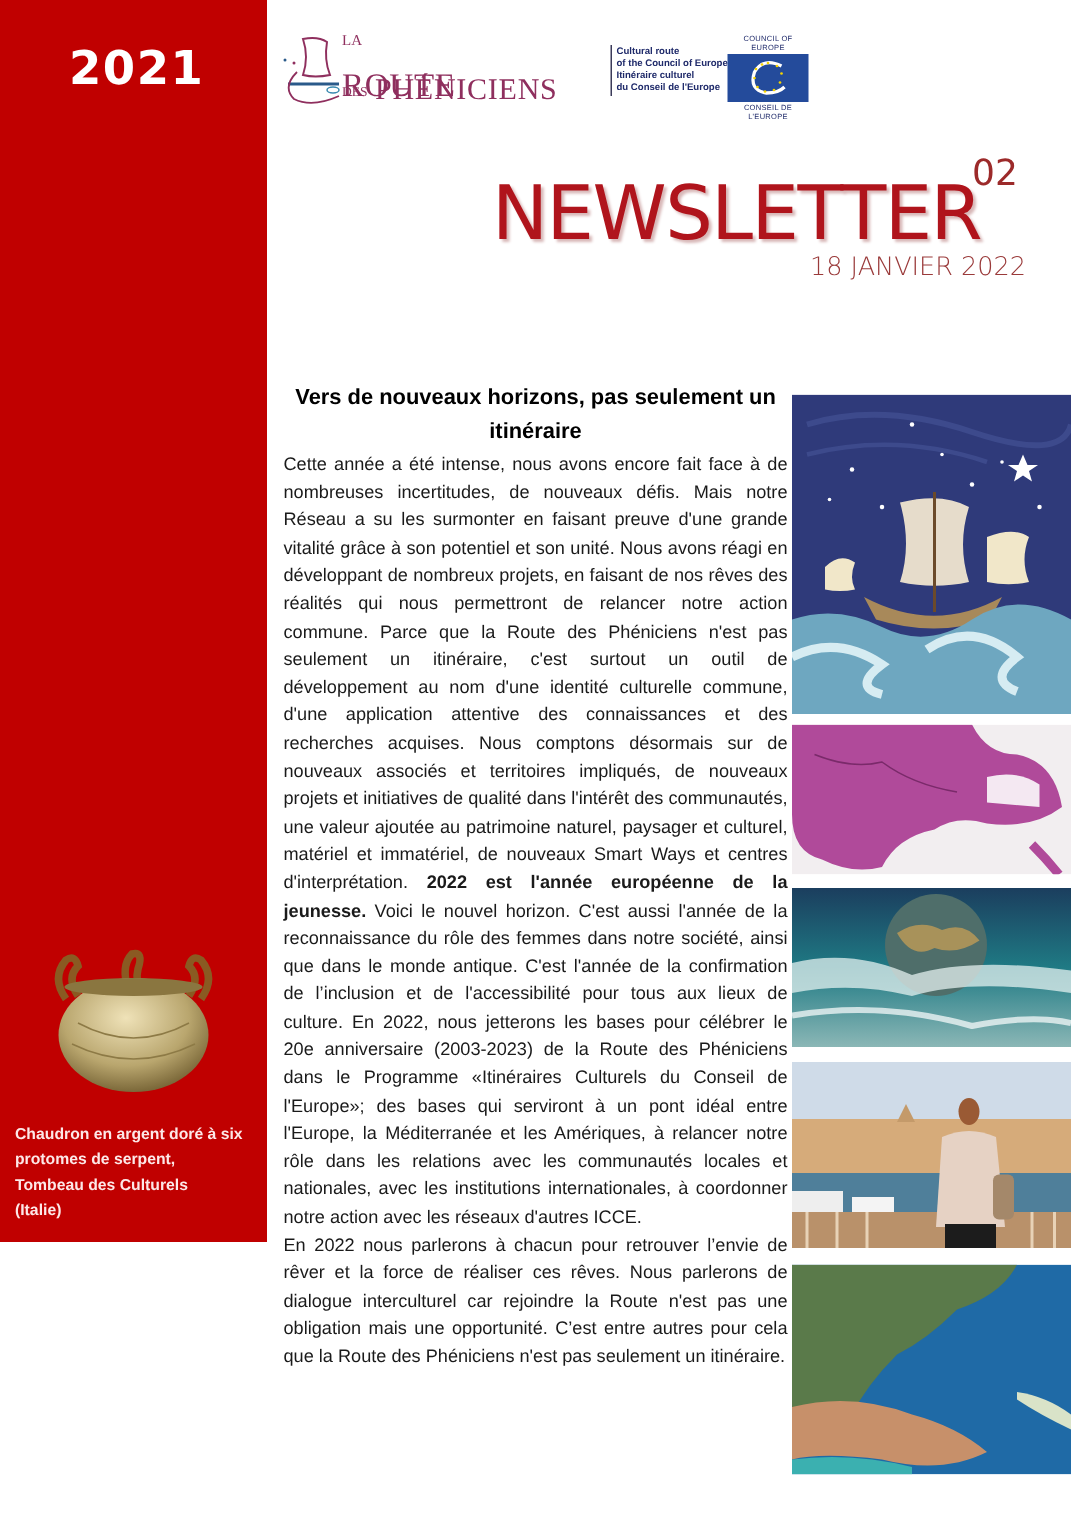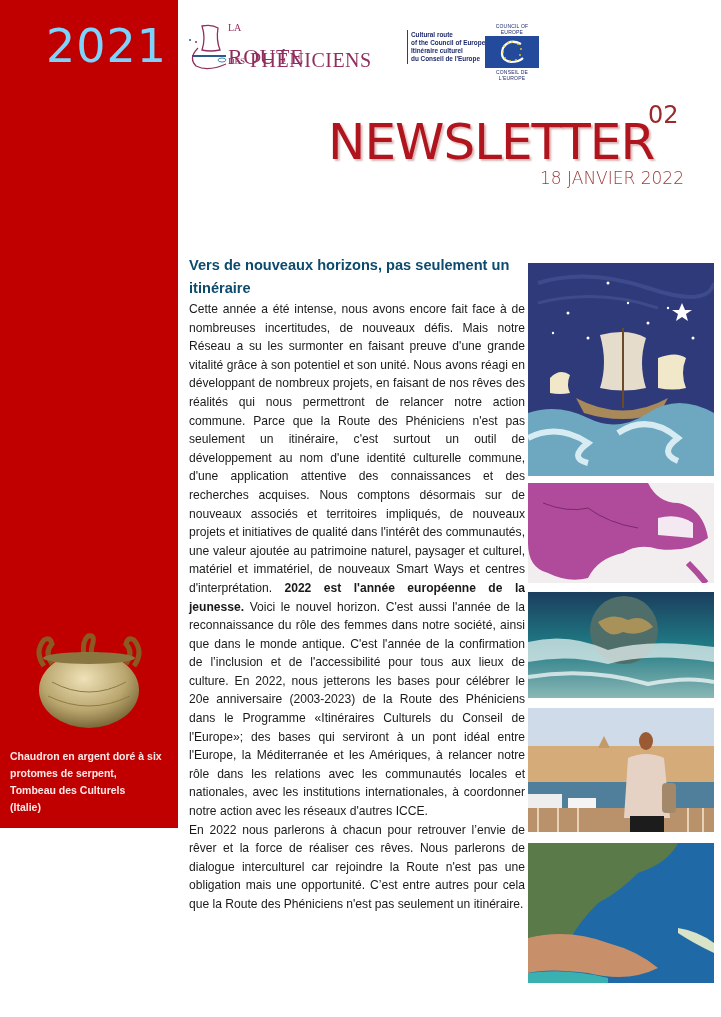--- a/index.html
+++ b/index.html
@@ -1,19 +1,19 @@
 <!DOCTYPE html>
 <html><head>
 <meta charset="utf-8">
 <style>
   html, body { margin: 0; padding: 0; background: #ffffff; }
   body { width: 721px; height: 1017px; position: relative; overflow: hidden; font-family: "Liberation Sans", "DejaVu Sans", sans-serif; }
 
   .sidebar { position: absolute; left: 0; top: 0; width: 178px; height: 828px; background: #c00000; }
-  .year { position: absolute; left: 46px; top: 16px; color: #7dd3fc; font-family: "DejaVu Sans", sans-serif; font-weight: 400; font-size: 46px; letter-spacing: 1px; line-height: 60px; }
+  .year { position: absolute; left: 46px; top: 16px; color: #ffffff; font-family: "DejaVu Sans", sans-serif; font-weight: 700; font-size: 31px; letter-spacing: 1px; line-height: 60px; }
 
   .cauldron { position: absolute; left: 30px; top: 632px; width: 118px; height: 102px; }
   .caption { position: absolute; left: 10px; top: 748px; width: 160px; text-align: left; color: #fde8e8; font-size: 10.5px; font-weight: bold; line-height: 17px; }
 
   .logo { position: absolute; left: 186px; top: 20px; width: 220px; height: 52px; }
   .logo-text-la { position: absolute; left: 42px; top: 2px; color: #8f2f5e; font-family: "Liberation Serif", serif; font-size: 10px; }
   .logo-text-route { position: absolute; left: 42px; top: 9px; color: #8f2f5e; font-family: "Liberation Serif", serif; font-size: 22px; line-height: 24px; letter-spacing: 0.5px; margin-top: 16px; }
   .logo-text-des { position: absolute; left: 42px; top: 36px; color: #8f2f5e; font-family: "Liberation Serif", serif; font-size: 9px; }
   .logo-text-phen { position: absolute; left: 64px; top: 29px; color: #8f2f5e; font-family: "Liberation Serif", serif; font-size: 20px; line-height: 22px; letter-spacing: 0.5px; }
   .logo-sep { position: absolute; left: 407px; top: 30px; width: 1px; height: 34px; background: #3b3b5a; }
@@ -21,21 +21,21 @@
   .coe-box { position: absolute; left: 484px; top: 23px; width: 56px; height: 48px; }
   .coe-top { font-size: 5px; color: #1f2a6a; text-align: center; letter-spacing: 0.2px; }
   .coe-flag { width: 54px; height: 32px; background: #244b9b; margin: 1px auto; position: relative; }
   .coe-bot { font-size: 5px; color: #1f2a6a; text-align: center; letter-spacing: 0.2px; }
 
   .nl-title { position: absolute; left: 328px; top: 112px; color: #b0141c; font-family: "DejaVu Sans", sans-serif; font-size: 50px; line-height: 60px; letter-spacing: -1px; text-shadow: 2px 2px 2px #d8b8b8; }
   .nl-num { position: absolute; left: 648px; top: 100px; color: #9c2a2a; font-family: "DejaVu Sans", sans-serif; font-weight: 400; font-size: 24px; line-height: 30px; }
   .nl-date { position: absolute; left: 540px; top: 166px; color: #9a3a3a; font-family: "DejaVu Sans", sans-serif; font-weight: 200; font-size: 17px; line-height: 24px; letter-spacing: 0px; }
 
   .article { position: absolute; left: 189px; top: 254px; width: 336px; color: #1a1a1a; }
-  .article h2 { margin: 0; font-size: 14.6px; font-weight: bold; line-height: 23px; color: #0c4a6e; }
+  .article h2 { margin: 0; font-size: 14.6px; font-weight: bold; line-height: 23px; color: #000000; text-align: center; }
   .article p { margin: 0; font-size: 12.1px; line-height: 18.6px; text-align: justify; }
   .article b { font-weight: bold; }
 
   .img { position: absolute; overflow: hidden; }
   .img svg { display: block; width: 100%; height: 100%; }
 </style>
 </head>
 <body>
 
 <div class="sidebar">

